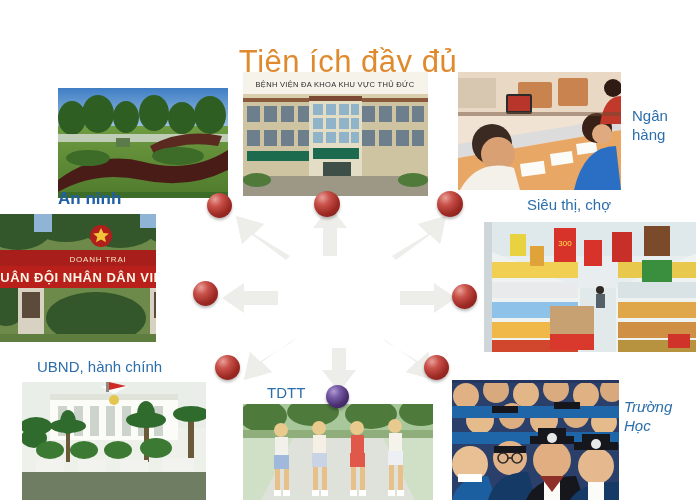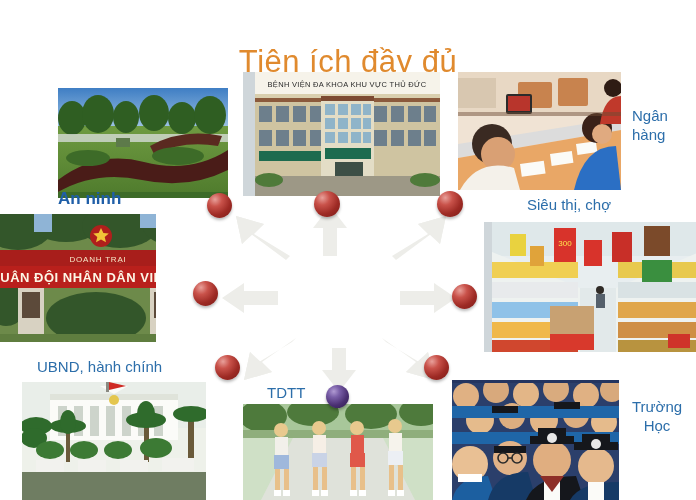--- a/index.html
+++ b/index.html
@@ -104,21 +104,21 @@
       <path d="M96 66 Q126 52 160 58 L164 48 Q124 40 92 58 Z" fill="#5a2a20"></path>
       <g fill="#3d6b28">
         <rect x="0" y="104" width="170" height="6"></rect>
         <ellipse cx="120" cy="68" rx="26" ry="9"></ellipse>
         <ellipse cx="30" cy="70" rx="22" ry="8"></ellipse>
       </g>
       <rect x="58" y="50" width="14" height="9" fill="#5d7a4a"></rect>
     </svg>
   </div>
 
-  <div class="photo" style="left:243px;top:72px;width:185px;height:124px;padding-left:12px;">
+  <div class="photo" style="left:243px;top:72px;width:185px;height:124px;">
     <svg width="185" height="124" viewBox="0 0 185 124" preserveAspectRatio="none">
       <rect width="185" height="124" fill="#f2efe6"></rect>
       <rect y="0" width="185" height="22" fill="#f6f3ea"></rect>
       <text x="92" y="15" font-family="Liberation Sans, sans-serif" font-size="7.5" text-anchor="middle" fill="#2b2b2b" letter-spacing=".3">BỆNH VIỆN ĐA KHOA KHU VỰC THỦ ĐỨC</text>
       <rect y="22" width="185" height="84" fill="#d9cfae"></rect>
 
       <rect x="0" y="26" width="70" height="78" fill="#cfc4a1"></rect>
       <rect x="0" y="26" width="70" height="4" fill="#8b5a3c"></rect>
       <g fill="#6d7f8c">
         <rect x="4" y="34" width="13" height="16"></rect>
@@ -520,16 +520,16 @@
   <div class="sphere red" style="left:215px;top:355px;width:25px;height:25px;"></div>
   <div class="sphere purple" style="left:326px;top:385px;width:23px;height:23px;"></div>
   <div class="sphere red" style="left:424px;top:355px;width:25px;height:25px;"></div>
 
   <div class="label bold" style="left:58px;top:189px;">An ninh</div>
   <div class="label" style="left:527px;top:195px;">Siêu thị, chợ</div>
   <div class="label" style="left:632px;top:106px;width:60px;text-align:left;">Ngân
 hàng</div>
   <div class="label" style="left:37px;top:357px;">UBND, hành chính</div>
   <div class="label" style="left:267px;top:383px;">TDTT</div>
-  <div class="label" style="left:624px;top:397px;width:66px;text-align:center;">Trường
+  <div class="label" style="left:624px;top:397px;width:66px;text-align:left;font-style:italic;">Trường
 Học</div>
 
 </div>
 
 </body></html>

